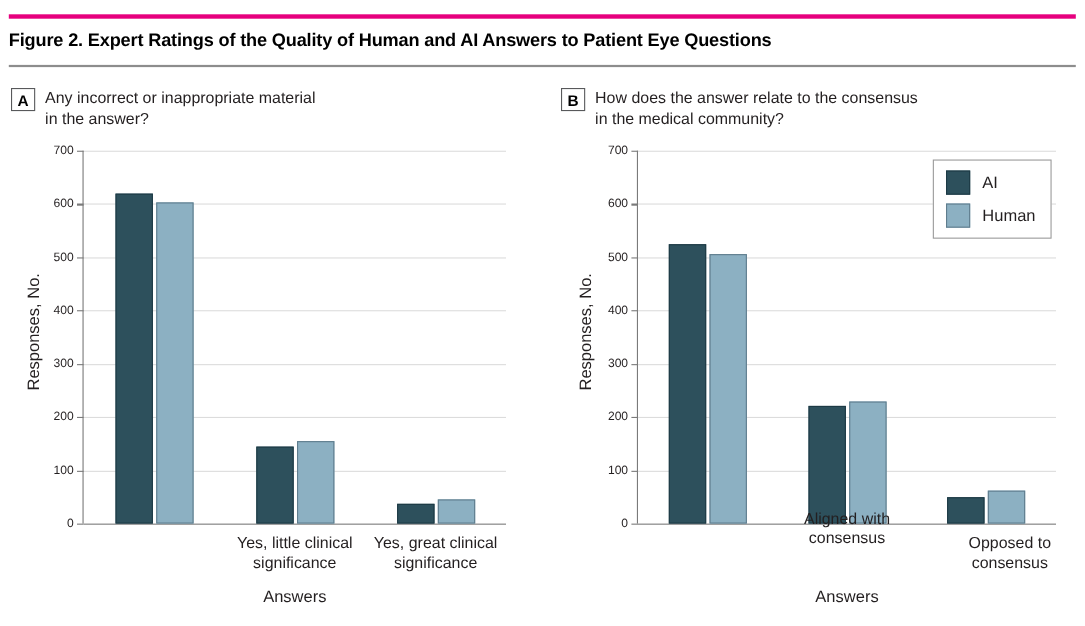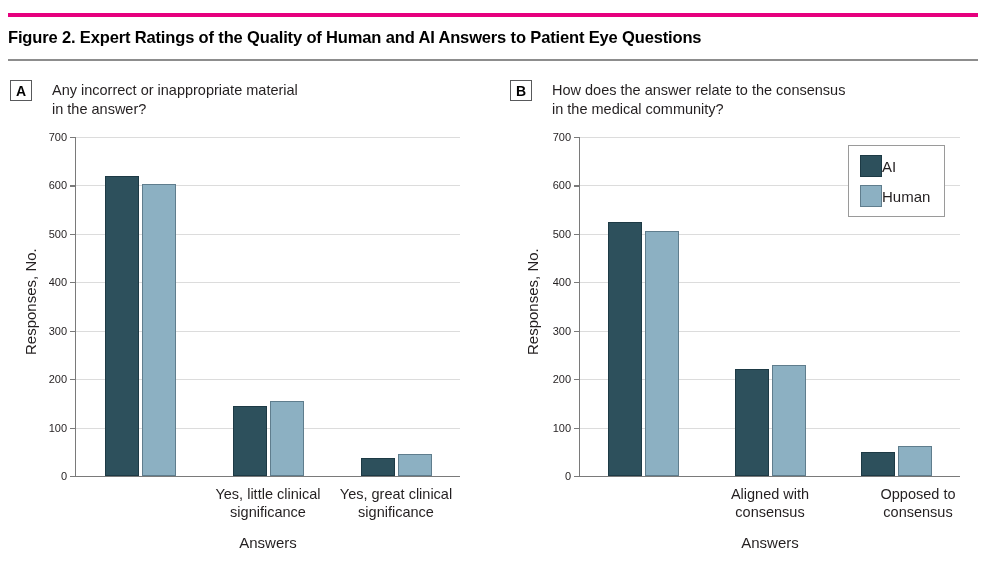--- a/index.html
+++ b/index.html
@@ -53,21 +53,20 @@
     display: flex; align-items: center; justify-content: center;
     color: #000;
     flex: none;
   }
   .panel-title {
     font-size: 14.5px;
     line-height: 1.28;
     color: #231f20;
     padding-top: 1px;
     white-space: pre-line;
-    margin-left: 11px;
   }
 
   
   .plot { position: absolute; }
   #plot-a { left: 76px; top: 67px; width: 384px; height: 339px; }
   #plot-b { left: 80px; top: 67px; width: 380px; height: 339px; }
 
   .gridline {
     position: absolute; left: 0; right: 0;
     height: 1px; background: #dcdcdc;
@@ -126,21 +125,21 @@
 
   
   .legend {
     position: absolute;
     border: 1.2px solid #9a9a9a;
     background: #ffffff;
     padding: 9px 14px 9px 11px;
     display: flex; flex-direction: column; gap: 8px;
   }
   #legend-b { left: 848px; top: 145px; }
-  .legend-row { display: flex; align-items: center; gap: 0; }
+  .legend-row { display: flex; align-items: center; gap: 11px; }
   .legend-swatch {
     width: 22px; height: 22px;
     box-sizing: border-box;
     border: 1.2px solid #4a4a4a;
     flex: none;
   }
   .legend-swatch.ai    { background: #2d505c; border-color: #1d3a45; }
   .legend-swatch.human { background: #8cb0c2; border-color: #5f7d8d; }
   .legend-text { font-size: 15px; color: #231f20; white-space: nowrap; }
 </style>
@@ -232,21 +231,21 @@
       <div class="tick" style="top: 0px;"></div>
       <div class="ytick-label" style="top: 0px;">700</div>
       <div class="axis-y"></div>
       <div class="bar ai" title="AI: 525" style="left: 27.8333px; width: 34px; height: 254.25px;"></div>
       <div class="bar human" title="Human: 505" style="left: 64.8333px; width: 34px; height: 244.564px;"></div>
       <div class="bar ai" title="AI: 221" style="left: 154.5px; width: 34px; height: 107.027px;"></div>
       <div class="bar human" title="Human: 229" style="left: 191.5px; width: 34px; height: 110.901px;"></div>
       <div class="bar ai" title="AI: 50" style="left: 281.167px; width: 34px; height: 24.2143px;"></div>
       <div class="bar human" title="Human: 63" style="left: 318.167px; width: 34px; height: 30.51px;"></div>
     </div>
-    <div class="xtick-label" style="left: 270px; top: 415px; width: 154.667px;">Aligned with
+    <div class="xtick-label" style="left: 270px; top: 393px; width: 154.667px;">Aligned with
 consensus</div>
     <div class="xtick-label" style="left: 418px; top: 415px; width: 154.667px;">Opposed to
 consensus</div>
     <div class="xaxis-title" style="left: 270px; top: 464px;">Answers</div>
   </div>
 <div class="ylabel" id="ylabel-b">Responses, No.</div>
 
 <div class="legend" id="legend-b">
     <div class="legend-row">
       <span class="legend-swatch ai"></span>

